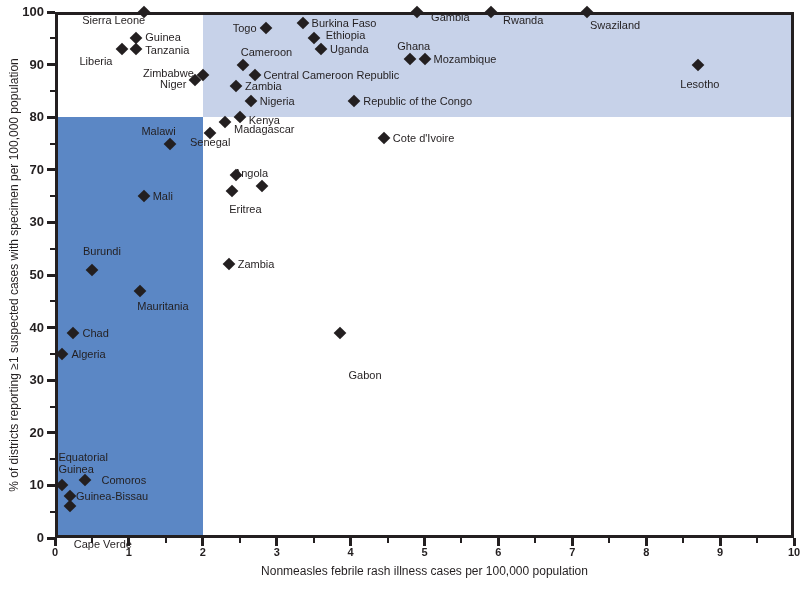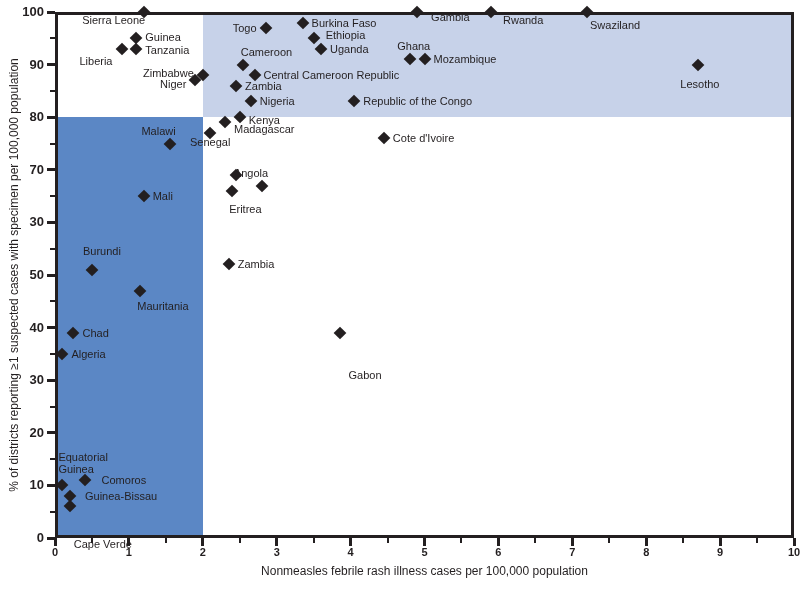--- a/index.html
+++ b/index.html
@@ -166,19 +166,19 @@
       <div class="diamond" style="left: 339.515px; top: 332.86px; background: rgb(35, 31, 32);"></div>
       <div class="pt-label" style="left: 348.515px; top: 332.86px; transform: translateY(-50%); text-align: left; margin-top: 42px;">Gabon</div>
       <div class="diamond" style="left: 62.39px; top: 353.9px; background: rgb(35, 31, 32);"></div>
       <div class="pt-label" style="left: 71.39px; top: 353.9px; transform: translateY(-50%); text-align: left;">Algeria</div>
       <div class="diamond" style="left: 62.39px; top: 485.4px; background: rgb(35, 31, 32);"></div>
       <div class="pt-label" style="left: 58.39px; top: 475.4px; transform: translateY(-100%); text-align: left;">Equatorial
 Guinea</div>
       <div class="diamond" style="left: 84.56px; top: 480.14px; background: rgb(35, 31, 32);"></div>
       <div class="pt-label" style="left: 93.56px; top: 480.14px; transform: translateY(-50%); text-align: center; padding-left: 8px;">Comoros</div>
       <div class="diamond" style="left: 69.78px; top: 495.92px; background: rgb(35, 31, 32);"></div>
-      <div class="pt-label" style="left: 85px; top: 495.92px; transform: translateY(-50%); text-align: left;">Guinea-Bissau</div>
+      <div class="pt-label" style="left: 76px; top: 495.92px; transform: translateY(-50%); text-align: left;">Guinea-Bissau</div>
       <div class="diamond" style="left: 69.78px; top: 506.44px; background: rgb(35, 31, 32);"></div>
       <div class="pt-label" style="left: 73.78px; top: 538px; transform: none; text-align: left;">Cape Verde</div>
     </div>
   <div class="axis-title x" id="x-title" style="left: 424.5px; top: 564px;">Nonmeasles febrile rash illness cases per 100,000 population</div>
   <div class="axis-title y" id="y-title" style="left: 14px; top: 275px;">% of districts reporting ≥1 suspected cases with specimen per 100,000 population</div>
 </div>
 
 </body></html>

